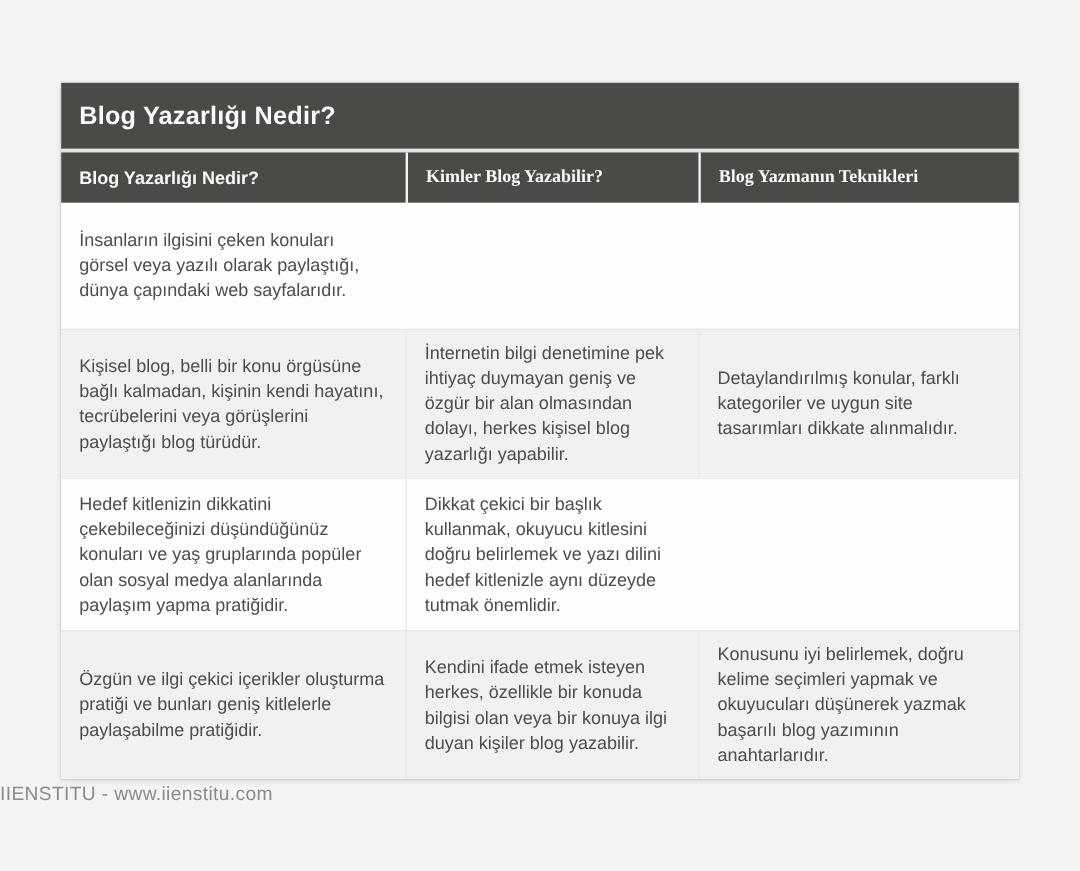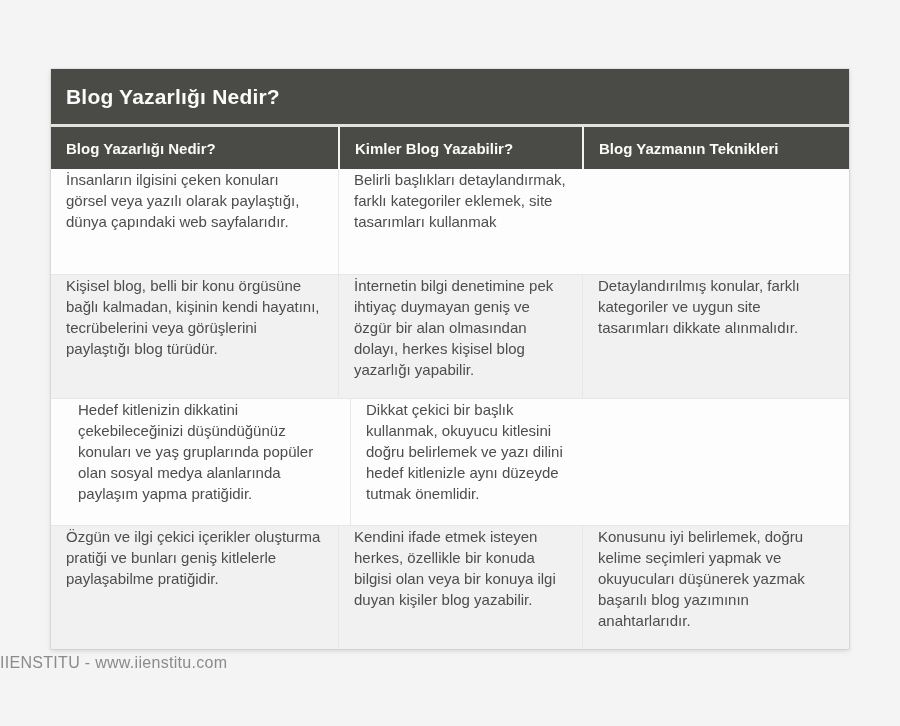--- a/index.html
+++ b/index.html
@@ -42,35 +42,35 @@
     background: var(--header_bg, #4a4a47);
   }
   .hcell {
     display: flex; align-items: center;
     padding: 0 15px;
     box-sizing: border-box;
     color: var(--header_text, #fafafa);
     font-size: 15px;
     font-weight: bold;
   }
-  .hcell + .hcell { border-left: 2px solid var(--header_divider, #f2f2f2); }
+  .hcell + .hcell { border-left: 2px solid var(--header_divider, #f2f2f2); font-family: Liberation Serif, serif; }
   .tbody .trow {
     display: grid;
     grid-template-columns: 287px 244px 267px;
     box-sizing: border-box;
   }
   .tbody .trow + .trow { border-top: 1px solid var(--divider, #e7e7e7); }
   .tbody .trow:nth-child(odd)  { background: var(--row_bg, #fdfdfd); }
   .tbody .trow:nth-child(even) { background: var(--row_alt_bg, #f1f1f1); }
   .tbody .trow:nth-child(1) { height: 105px; }
   .tbody .trow:nth-child(2) { height: 124px; }
-  .tbody .trow:nth-child(3) { height: 127px; padding-left: 12px; }
+  .tbody .trow:nth-child(3) { height: 127px; }
   .tbody .trow:nth-child(4) { height: 124px; }
   .cell {
-    display: flex; 
+    display: flex; align-items: center;
     padding: 0 15px;
     box-sizing: border-box;
     overflow: hidden;
   }
   .cell + .cell { border-left: 1px solid var(--divider, #e7e7e7); }
   .cell p {
     margin: 0;
     font-size: 15px;
     line-height: 21px;
     color: var(--cell_text, #4d4d4d);
@@ -103,23 +103,20 @@
     <div class="hcell">Kimler Blog Yazabilir?</div>
     <div class="hcell">Blog Yazmanın Teknikleri</div>
   </div>
 
   <div class="tbody">
 
     <div class="trow">
       <div class="cell">
           <p>İnsanların ilgisini çeken konuları görsel veya yazılı olarak paylaştığı, dünya çapındaki web sayfalarıdır.</p>
         </div>
-      <div class="cell">
-          <p>Belirli başlıkları detaylandırmak, farklı kategoriler eklemek, site tasarımları kullanmak</p>
-        </div>
     </div>
 
     <div class="trow">
       <div class="cell">
           <p>Kişisel blog, belli bir konu örgüsüne bağlı kalmadan, kişinin kendi hayatını, tecrübelerini veya görüşlerini paylaştığı blog türüdür.</p>
         </div>
       <div class="cell">
           <p>İnternetin bilgi denetimine pek ihtiyaç duymayan geniş ve özgür bir alan olmasından dolayı, herkes kişisel blog yazarlığı yapabilir.</p>
         </div>
       <div class="cell">

